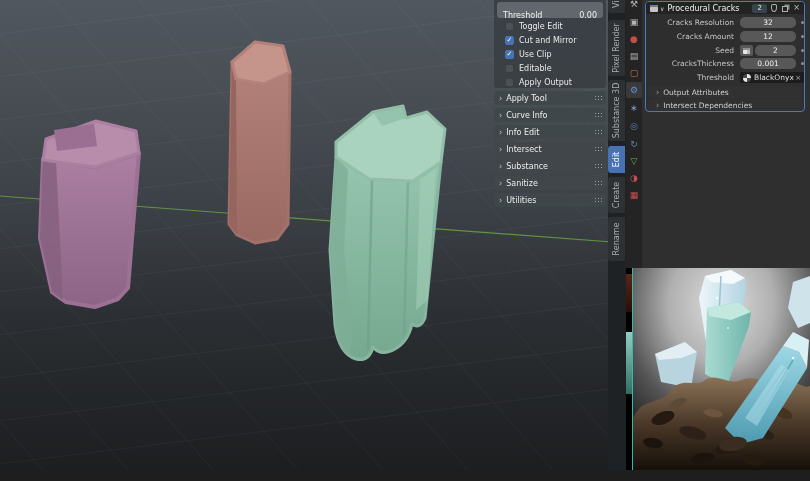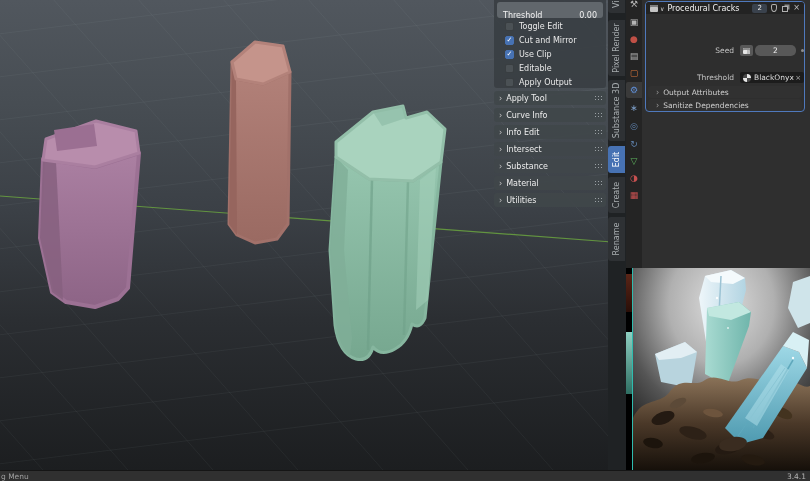--- a/index.html
+++ b/index.html
@@ -211,21 +211,21 @@
         <span class="seclabel">Intersect</span>
         <span class="grip"></span>
       </div>
       <div class="secrow" style="top:159px">
         <span class="chev">›</span>
         <span class="seclabel">Substance</span>
         <span class="grip"></span>
       </div>
       <div class="secrow" style="top:176px">
         <span class="chev">›</span>
-        <span class="seclabel">Material</span>
+        <span class="seclabel">Sanitize</span>
         <span class="grip"></span>
       </div>
       <div class="secrow" style="top:193px">
         <span class="chev">›</span>
         <span class="seclabel">Utilities</span>
         <span class="grip"></span>
       </div>
     </div>
 
     <div class="tabstrip"></div>
@@ -280,43 +280,58 @@
     <div class="modpanel">
       <div class="mhead">
         <span class="nodeicon"></span>
         <span class="hchev">∨</span>
         <span class="mtitle">Procedural Cracks</span>
         <span class="mbadge">2</span>
         <span class="shield"></span>
         <span class="extras"></span>
         <span class="mclose">×</span>
       </div>
+      <div class="mrow" style="top:15px">
+        <span class="mlabel">Cracks Resolution</span>
+        <span class="mfield">32</span>
+        <span class="mdot"></span>
+      </div>
+      <div class="mrow" style="top:29px">
+        <span class="mlabel">Cracks Amount</span>
+        <span class="mfield">12</span>
+        <span class="mdot"></span>
+      </div>
       <div class="mrow" style="top:43px">
         <span class="mlabel">Seed</span>
         <span class="seedbtn">
             <span class="seedglyph"></span>
           </span>
         <span class="mfield narrow">2</span>
         <span class="mdot"></span>
       </div>
+      <div class="mrow" style="top:56px">
+        <span class="mlabel">CracksThickness</span>
+        <span class="mfield">0.001</span>
+        <span class="mdot"></span>
+      </div>
       <div class="mrow" style="top:70px">
         <span class="mlabel">Threshold</span>
         <span class="matfield">
           <span class="maticon"></span>
           <span class="matname">BlackOnyx</span>
           <span class="matx">×</span>
         </span>
       </div>
       <div class="msub" style="top:84px">
         <span class="chev2">›</span>
         <span>Output Attributes</span>
       </div>
       <div class="msub" style="top:97px">
         <span class="chev2">›</span>
-        <span>Sanitize Dependencies</span>
+        <span>Intersect Dependencies</span>
       </div>
     </div>
   </div>
 
   <div class="imgarea">
     <div class="sliver">
       <div class="s1"></div>
         <div class="s2"></div>
     </div>
     <div class="cyanline"></div>
@@ -372,18 +387,14 @@
       <line x1="120" y1="160" x2="160" y2="92" stroke="#5fa8bc" stroke-width="1.5"></line>
       <line x1="105" y1="168" x2="152" y2="100" stroke="#5fa8bc" stroke-width="1"></line>
       <polygon points="112,150 148,96 156,102 124,158" fill="#b4e2ec" opacity="0.5"></polygon>
       <ellipse cx="100" cy="176" rx="14" ry="7" fill="#3a2c20" transform="rotate(-10 100 176)"></ellipse>
       <circle cx="84" cy="30" r="1.2" fill="#fff" opacity="0.9"></circle>
       <circle cx="160" cy="90" r="1.2" fill="#fff" opacity="0.9"></circle>
       <circle cx="95" cy="60" r="1" fill="#fff" opacity="0.7"></circle>
     </svg>
   </div>
 
-  <div class="statusbar">
-    <span>g Menu</span>
-    <span class="ver">3.4.1</span>
-  </div>
 
 </div>
 
 </body></html>

